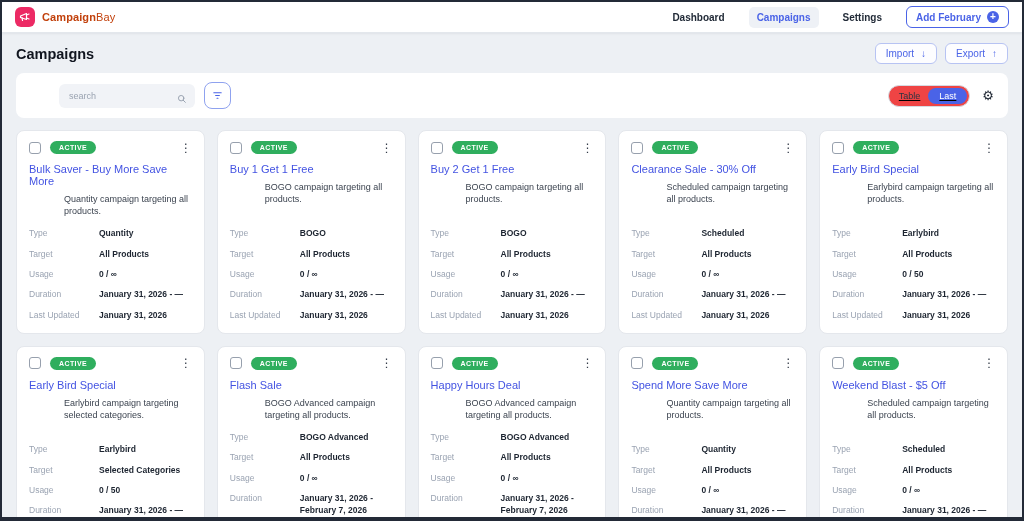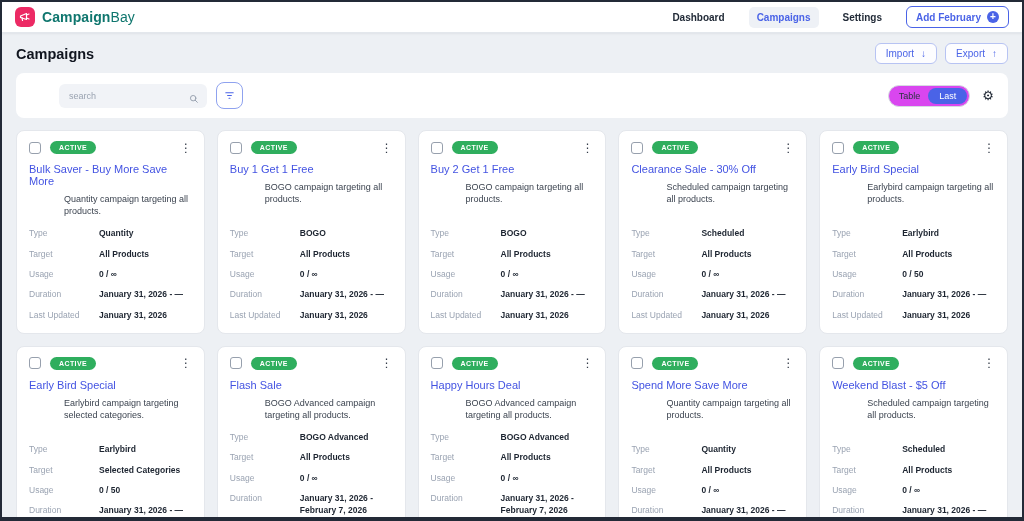--- a/index.html
+++ b/index.html
@@ -13,21 +13,21 @@
     height:31px; background:#fff; display:flex; align-items:center;
     justify-content:space-between; padding:0 13px; border-bottom:1px solid #e3e7ec;
     box-shadow:0 1px 2px rgba(16,24,40,.06); flex:0 0 auto;
   }
   .brand { display:flex; align-items:center; gap:7px; }
   .brand-logo {
     width:20px; height:20px; border-radius:6px; background:#ec2a64;
     display:flex; align-items:center; justify-content:center;
   }
   .brand-logo svg { width:12px; height:12px; }
-  .brand-name { font-size:14px; color:#0f766e; font-weight:700; letter-spacing:.1px; }
+  .brand-name { font-size:11px; color:#c2410c; font-weight:700; letter-spacing:.1px; }
   .brand-name .light { font-weight:400; }
   .nav { display:flex; align-items:center; gap:16px; }
   .nav-item { font-size:10px; font-weight:700; color:#222b38; padding:5px 8px; border-radius:5px; cursor:pointer; }
   .nav-item.active { color:#4a63e7; background:#eef1f6; }
   .add-btn {
     display:flex; align-items:center; gap:6px; border:1px solid #4a63e7; border-radius:6px;
     background:#fff; color:#4a63e7; font-size:10px; font-weight:700; padding:4px 9px; cursor:pointer;
     font-family:inherit;
   }
   .add-btn .plus {
@@ -45,33 +45,33 @@
     font-family:inherit;
   }
   
   .toolbar {
     background:#fff; border-radius:8px; padding:9px 14px; display:flex; align-items:center;
     justify-content:space-between; flex:0 0 auto;
   }
   .toolbar-left { display:flex; align-items:center; gap:9px; padding-left:29px; }
   .search-wrap { position:relative; }
   .search-input {
-    width:148px; height:24px; background:#f1f3f7; border:none; border-radius:6px;
+    width:136px; height:24px; background:#f1f3f7; border:none; border-radius:6px;
     font-size:9px; color:#374151; padding:0 24px 0 10px; outline:none; font-family:inherit;
   }
   .search-input::placeholder { color:#9aa3b1; }
   .search-icon { position:absolute; right:8px; top:6px; color:#9aa3b1; }
   .filter-btn {
     width:27px; height:27px; border:1px solid #8fa2ef; border-radius:8px; background:#fff;
     display:flex; align-items:center; justify-content:center; cursor:pointer;
   }
   .toolbar-right { display:flex; align-items:center; gap:12px; }
   .view-toggle {
     display:flex; align-items:flex-end; border:1px solid #d6dbe2; border-radius:14px;
-    padding:2px; background:#d946ef;
+    padding:2px; background:#ef4444;text-decoration:underline;
   }
   .view-opt { font-size:9px; color:#2c3441; padding:3px 8px; border-radius:11px; cursor:pointer; }
   .view-opt.active { background:#4a63e7; color:#fff; padding:3px 11px; font-weight:400; }
   .gear { font-size:13px; color:#1f2733; cursor:pointer; line-height:1; }
   
   .grid {
     margin-top:12px; display:grid; grid-template-columns:repeat(5,1fr); gap:12px; flex:1;
     align-content:start;
   }
   .card {

